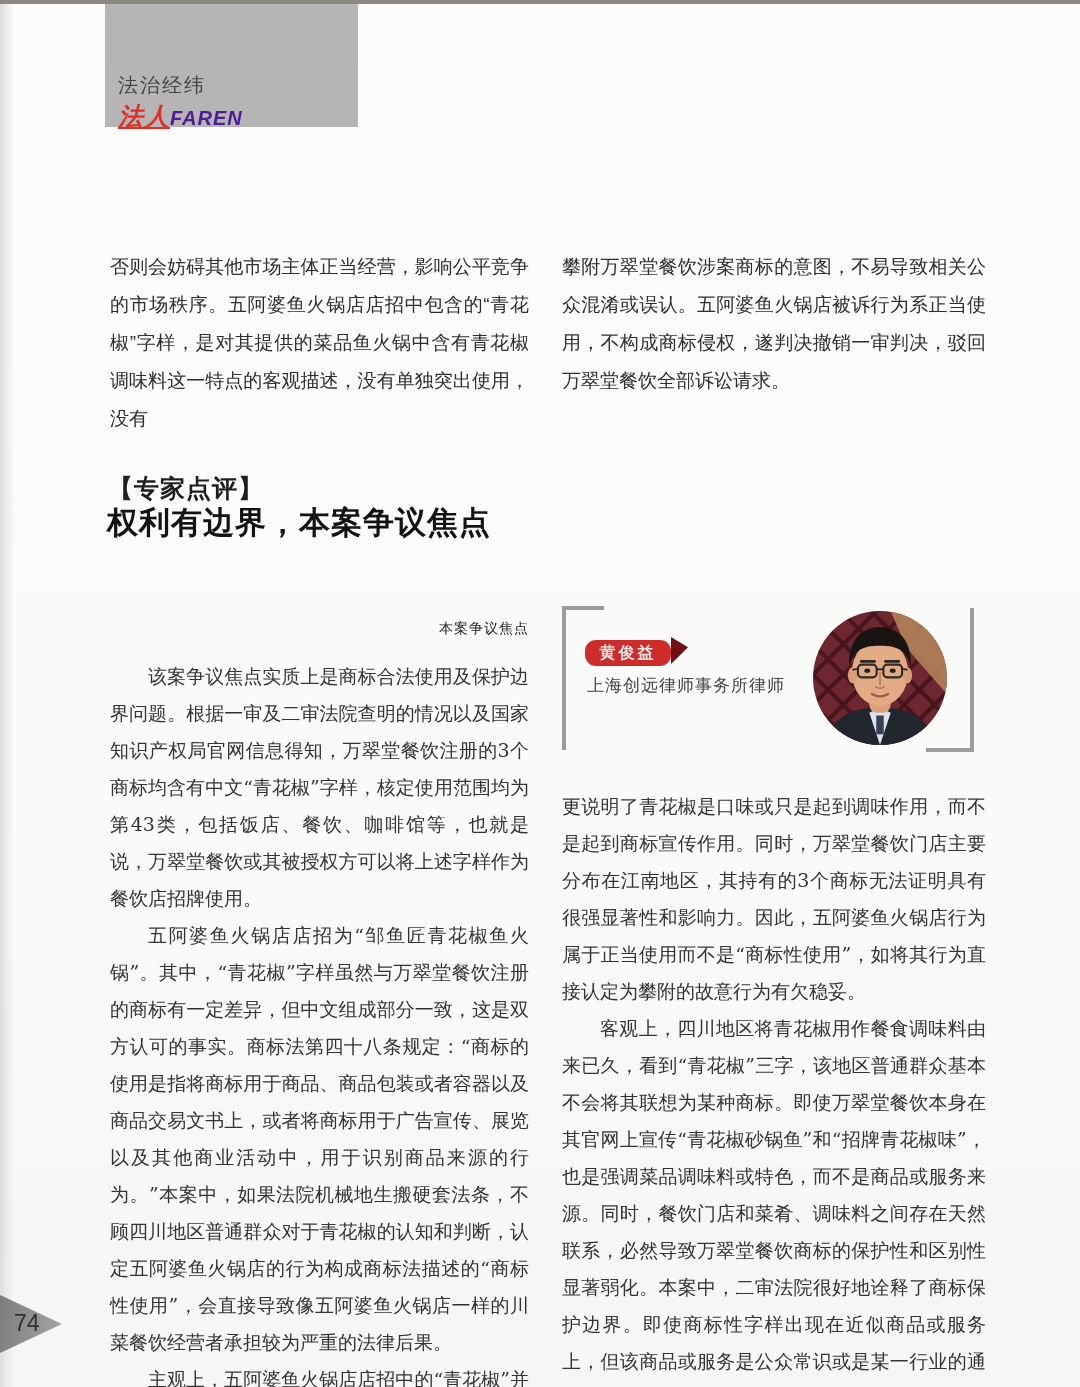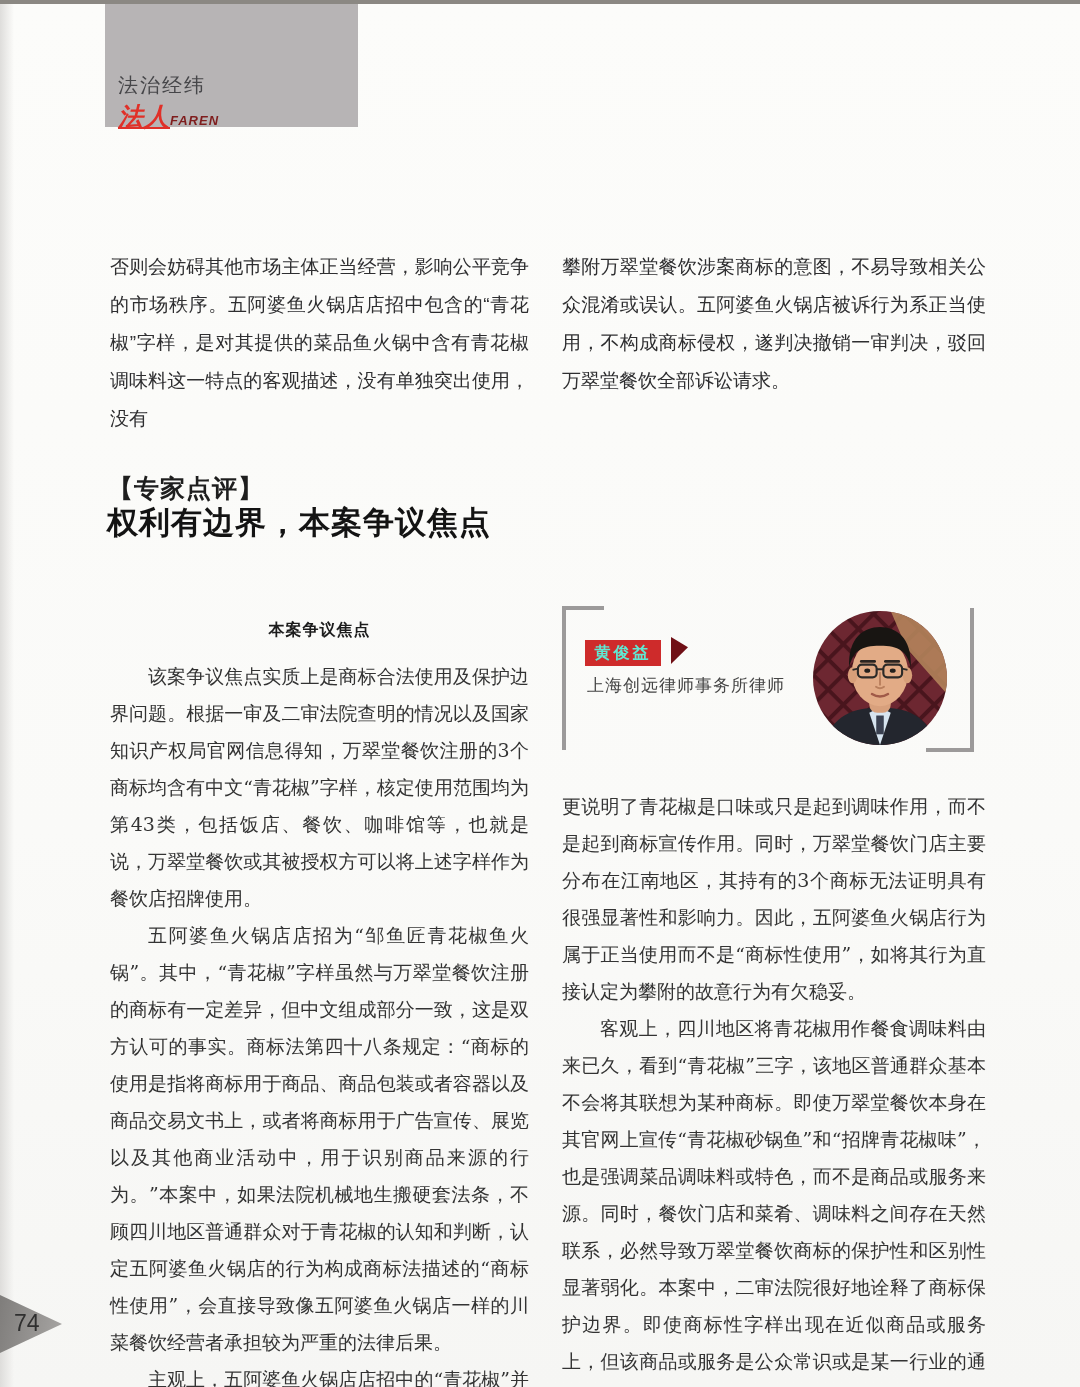--- a/index.html
+++ b/index.html
@@ -10,49 +10,49 @@
     font-family:"Liberation Sans",sans-serif;
   }
   .left-shade{position:absolute;left:0;top:0;width:14px;height:100%;
     background:linear-gradient(90deg,#dedddb,rgba(255,255,255,0));}
   .top-edge{position:absolute;left:0;top:0;width:100%;height:4px;background:#8b8883;}
 
   .header-box{position:absolute;left:105px;top:4px;width:243px;height:123px;background:#b7b4b5;padding-left:10px;}
   .column-label{position:absolute;left:13px;top:68px;font-size:20px;letter-spacing:2px;color:#464649;}
   .logo{position:absolute;left:13px;top:96px;white-space:nowrap;}
   .logo-cn{color:#e03028;font-weight:bold;font-style:italic;font-size:25px;letter-spacing:1px;text-decoration:underline;}
-  .logo-en{color:#7f1d1d;font-weight:bold;font-style:italic;font-size:13px;letter-spacing:1px;}
+  .logo-en{color:#4c1d95;font-weight:bold;font-style:italic;font-size:20px;letter-spacing:1px;}
 
   .intro{position:absolute;top:248px;font-size:19px;line-height:38px;color:#2e2e30;
     text-align:justify;text-justify:inter-ideograph;font-weight:500;}
   .intro-left{left:110px;width:419px;}
   .intro-right{left:562px;width:424px;}
 
   .section-tag{position:absolute;left:108px;top:472px;font-size:25px;color:#1e1e1e;font-weight:700;letter-spacing:1px;}
   .article-title{position:absolute;left:107px;top:502px;margin:0;font-size:31px;font-weight:800;
     color:#131313;letter-spacing:1px;}
 
-  .col-heading{position:absolute;left:110px;top:620px;width:419px;text-align:center;
-    font-size:16px;font-weight:700;color:#1c1c1c;letter-spacing:1px;}
+  .col-heading{position:absolute;left:110px;top:620px;width:419px;text-align:right;
+    font-size:14px;font-weight:400;color:#1c1c1c;letter-spacing:1px;}
 
   .body-col{position:absolute;font-family:"DejaVu Serif","Liberation Serif",serif;
     font-size:19px;line-height:37px;color:#333;text-align:justify;text-justify:inter-ideograph;}
   .body-left{left:110px;top:658px;width:419px;}
   .body-right{left:562px;top:788px;width:424px;}
   .body-col p{margin:0;text-indent:2em;}
   .body-col p.no-indent{text-indent:0;}
 
   .expert-box{position:absolute;left:562px;top:598px;width:423px;height:162px;}
   .bracket-tl{position:absolute;left:0;top:8px;width:38px;height:140px;
     border-left:4px solid #9c9a9a;border-top:4px solid #9c9a9a;}
   .bracket-br{position:absolute;left:364px;top:10px;width:44px;height:140px;
     border-right:4px solid #9c9a9a;border-bottom:4px solid #9c9a9a;}
-  .name-ribbon{position:absolute;left:23px;top:42px;width:76px;height:26px;background:#ce2b2b;
-    color:#5eead4;font-size:16px;font-weight:700;letter-spacing:3px;
-    display:flex;align-items:center;justify-content:center;}
+  .name-ribbon{position:absolute;left:23px;top:42px;width:86px;height:26px;background:#ce2b2b;
+    color:#e5e5e5;font-size:16px;font-weight:700;letter-spacing:3px;
+    display:flex;align-items:center;justify-content:center;border-radius:11px;}
   .name-ribbon::after{content:"";position:absolute;left:86px;top:-3px;width:17px;height:27px;
     background:#701016;clip-path:polygon(0 0,100% 38%,0 100%);}
   .expert-org{position:absolute;left:25px;top:76px;font-size:17px;color:#454545;letter-spacing:1px;}
   .avatar{position:absolute;left:251px;top:13px;width:134px;height:134px;border-radius:50%;overflow:hidden;}
   .avatar svg{display:block;width:100%;height:100%;}
 
   .page-marker{position:absolute;left:0;top:1295px;width:80px;height:58px;}
   .triangle{position:absolute;left:0;top:0;width:62px;height:58px;
     background:linear-gradient(100deg,#7f7d7b,#a8a6a4);
     clip-path:polygon(0 0,100% 50%,0 100%);}

